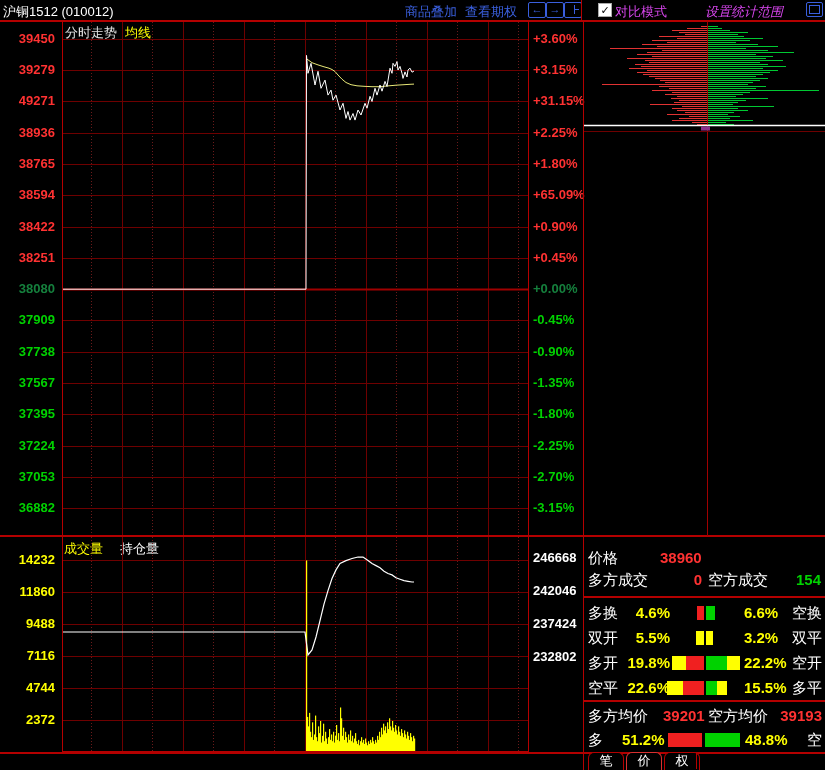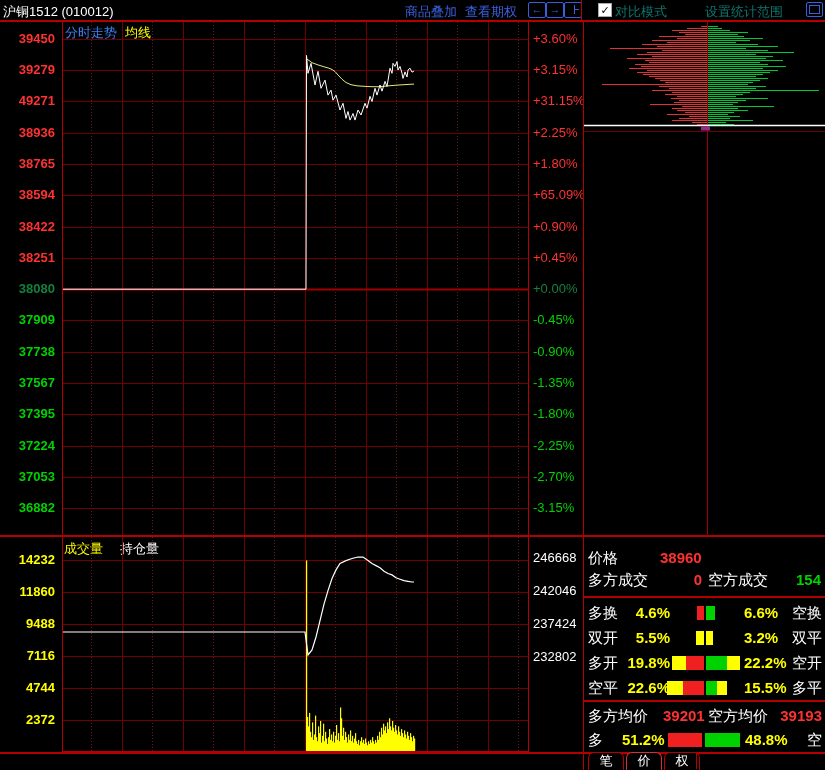--- a/index.html
+++ b/index.html
@@ -9,29 +9,29 @@
   .toolbar{position:absolute;left:0;top:0;width:825px;height:20px;background:#000;}
   .t-title{position:absolute;left:3px;top:3px;color:#fff;font-size:13px;white-space:nowrap;}
   .tlink{position:absolute;top:3px;color:#3a5fdd;font-size:13px;text-decoration:none;
     border-bottom:1px solid #3a5fdd;cursor:pointer;white-space:nowrap;}
   .ibox{position:absolute;top:2px;width:16px;height:14px;border:1px solid #3a5fdd;border-radius:2px;
     color:#3a5fdd;font-size:11px;line-height:13px;text-align:center;cursor:pointer;}
   .split-inner{position:absolute;left:9px;top:2px;width:1px;height:9px;background:#3a5fdd;}
   .split-bar{position:absolute;left:10px;top:6px;width:4px;height:1px;background:#3a5fdd;}
   .checkbox{position:absolute;top:3px;width:12px;height:12px;background:#fff;border:1px solid #aaa;
     color:#000;font-size:11px;line-height:12px;text-align:center;font-weight:bold;cursor:pointer;}
-  .tb-text{position:absolute;top:3px;color:#0f766e;font-size:13px;white-space:nowrap;}
-  .tb-text.u{border-bottom:1px solid #fff;cursor:pointer;}
+  .tb-text{position:absolute;top:3px;color:#d946ef;font-size:13px;white-space:nowrap;}
+  .tb-text.u{border-bottom:1px solid #fff;cursor:pointer;font-style:italic;}
   .winbox{position:absolute;top:2px;left:806px;width:15px;height:13px;border:1px solid #3a5fdd;border-radius:2px;cursor:pointer;}
   .winbox:before{content:"";position:absolute;left:2px;top:2px;right:2px;bottom:2px;border:1px solid #3a5fdd;}
   .hline{position:absolute;left:0;width:825px;height:2px;background:#b40000;}
   .vline-main{position:absolute;left:583px;top:20px;width:1px;height:750px;background:#b40000;}
   .tb-sep{position:absolute;left:581px;top:0;width:1px;height:20px;background:#b40000;}
   .axis-label{position:absolute;right:3px;font-size:13px;font-weight:bold;white-space:nowrap;}
-  .axis-label-l{position:absolute;left:2px;font-size:13px;font-weight:normal;white-space:nowrap;}
+  .axis-label-l{position:absolute;left:2px;font-size:13px;font-weight:bold;white-space:nowrap;}
   .c-up{color:#ff3232;} .c-down{color:#00d200;} .c-flat{color:#15803d;} .c-vol{color:#ffff00;text-align:right;} .c-oi{color:#fff;}
   .chart-title{position:absolute;font-size:13px;white-space:nowrap;}
   .time-label{position:absolute;top:2px;width:44px;text-align:center;color:#fff;font-size:13px;}
   .rp{position:absolute;left:584px;top:21px;width:241px;height:594px;}
   .info-label{position:absolute;color:#fff;font-size:15px;white-space:nowrap;}
   .info-val{position:absolute;font-size:15px;font-weight:bold;white-space:nowrap;}
   .rp-div{position:absolute;left:0;width:241px;height:2px;background:#b40000;}
   .stat-row{position:absolute;left:0;width:241px;height:22px;}
   .stat-row .ll{position:absolute;left:4px;top:2px;color:#fff;font-size:15px;}
   .stat-row .lp{position:absolute;left:30px;top:2px;width:56px;text-align:right;color:#ffff00;font-size:15px;font-weight:bold;}
@@ -63,21 +63,21 @@
       </span>
     <span class="tb-sep"></span>
     <span class="checkbox" style="left:598px">✓</span>
     <span class="tb-text" style="left:615px">对比模式</span>
     <a class="tb-text u" style="left:705px">设置统计范围</a>
     <span class="winbox"></span>
   </div>
 
   <div class="hline" style="top:20px"></div>
 
-  <span class="chart-title" style="left:65px;top:24px;color:#3b82f6">分时走势</span>
+  <span class="chart-title" style="left:65px;top:24px;color:#e5e5e5">分时走势</span>
   <span class="chart-title" style="left:125px;top:24px;color:#ffff00">均线</span>
 
   <div class="abs" id="left-axis" style="left:0;top:21px;width:58px;height:515px">
       <div class="axis-label c-up" style="top:10px">39450</div>
       <div class="axis-label c-up" style="top:41.23014018691589px">39279</div>
       <div class="axis-label c-up" style="top:72.46028037383178px">49271</div>
       <div class="axis-label c-up" style="top:103.87305295950156px">38936</div>
       <div class="axis-label c-up" style="top:135.10319314641745px">38765</div>
       <div class="axis-label c-up" style="top:166.33333333333334px">38594</div>
       <div class="axis-label c-up" style="top:197.74610591900313px">38422</div>

